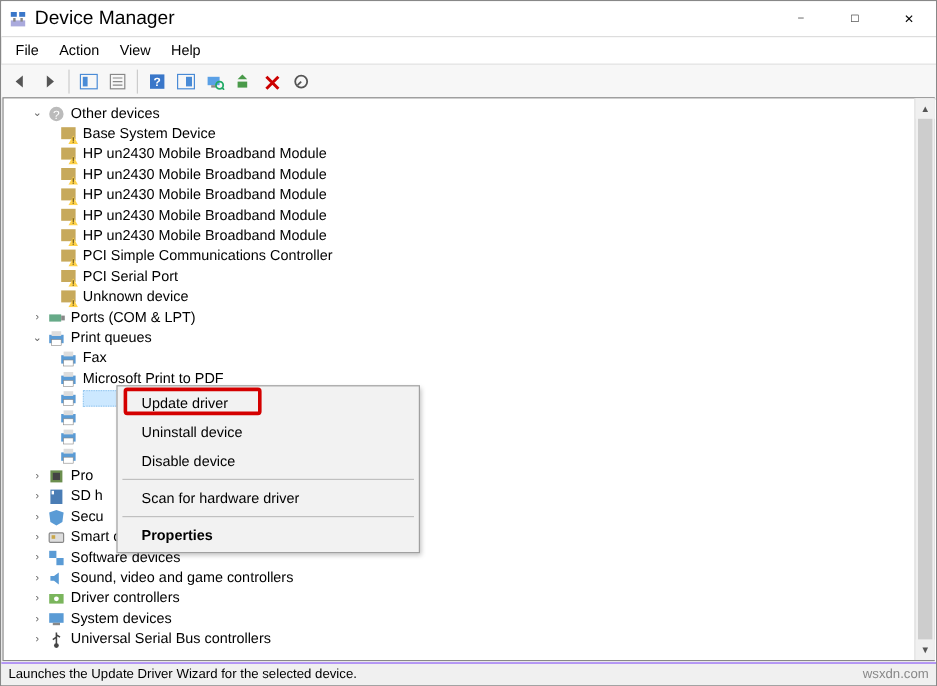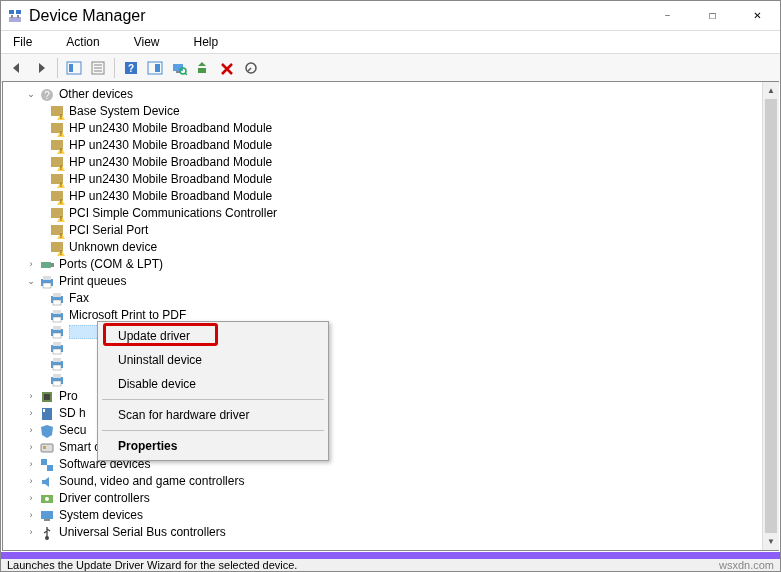--- a/index.html
+++ b/index.html
@@ -19,48 +19,48 @@
     align-items: center;
     height: 30px;
     background: #fff;
     border-bottom: 1px solid #ddd;
     padding-left: 6px;
   }
   .titlebar .app-icon { width:16px; height:16px; margin-right:6px; display:flex; align-items:center; justify-content:center;}
   .titlebar .title { flex:1; font-size:16px; }
   .win-controls { display:flex; }
   .win-btn { width:45px; height:30px; display:flex; align-items:center; justify-content:center; font-family: "Segoe UI Symbol"; font-size:10px; }
-  .menubar { display:flex; gap:18px; padding:2px 4px; border-bottom:1px solid #ddd;}
+  .menubar { display:flex; gap:1px; padding:2px 4px; border-bottom:1px solid #ddd;}
   .menubar .menu-item { padding:2px 8px; }
   .toolbar { display:flex; align-items:center; padding:3px 4px; gap:0; border-bottom:1px solid #ddd; background:#f7f7f7;}
   .toolbar .tb-btn { width:24px; height:22px; display:flex; align-items:center; justify-content:center; border:1px solid transparent; }
   .toolbar .sep { width:1px; height:20px; background:#ccc; margin:0 4px;}
   .tree-area { position:absolute; top:80px; bottom:20px; left:1px; right:1px; border:1px solid #888; overflow:hidden; background:#fff;}
   .tree { padding:4px 2px 4px 2px; line-height:17px; }
   .node { display:flex; align-items:center; white-space:nowrap; padding:0 2px;}
   .expander { width:12px; height:12px; display:flex; align-items:center; justify-content:center; font-size:9px; color:#666; cursor:default;}
   .indent0 { padding-left:20px;}
   .indent1 { padding-left:42px;align-items:center;}
   .node .ico { width:16px; height:16px; margin:0 4px 0 2px; display:inline-flex; align-items:center; justify-content:center;}
   .selected { background:#cce8ff; border:1px dotted #99c9ef; padding:0 2px;}
   .context-menu {
     position:absolute;
     left:96px; top:320px;
-    width:232px;
+    width:253px;
     background:#f2f2f2;
     border:1px solid #a0a0a0;
     box-shadow:2px 2px 4px rgba(0,0,0,0.25);
     padding:2px;
     font-size:12px;
   }
   .context-menu .cm-item { padding:5px 18px; }
   .context-menu .cm-sep { height:1px; background:#c0c0c0; margin:3px 2px;}
   .context-menu .cm-bold { font-weight:bold; }
   .highlight-box { position:absolute; border:3px solid #d40000; border-radius:3px; pointer-events:none;}
-  .statusbar { position:absolute; bottom:0; left:0; right:0; height:19px; background:#f0f0f0; border-top:7px solid #8b5cf6; display:flex; align-items:center; padding:4px 6px; font-size:11px; justify-content:space-between;}
+  .statusbar { position:absolute; bottom:0; left:0; right:0; height:19px; background:#f0f0f0; border-top:1px solid #8b5cf6; display:flex; align-items:center; padding:4px 6px; font-size:11px; justify-content:space-between;}
   .scrollbar-v { position:absolute; right:1px; top:81px; bottom:21px; width:17px; background:#f0f0f0; border-left:1px solid #ddd;}
   .scroll-btn { height:17px; display:flex; align-items:center; justify-content:center; font-size:8px; color:#555; background:#f0f0f0;}
   .scroll-thumb { position:absolute; top:17px; bottom:17px; left:2px; right:2px; background:#cdcdcd;}
   .scrollbar-v .scroll-btn.bottom { position:absolute; bottom:0; left:0; right:0;}
   
   .svg { display:block;}
 </style>
 </head>
 <body>
 

